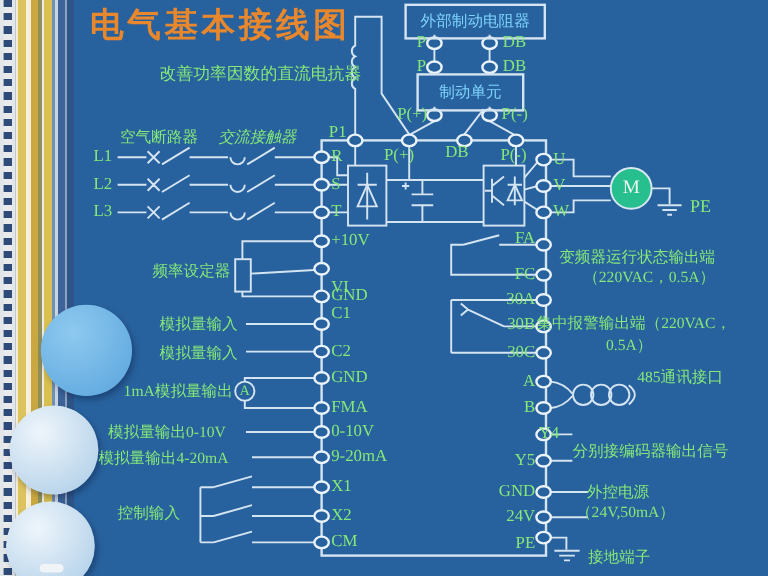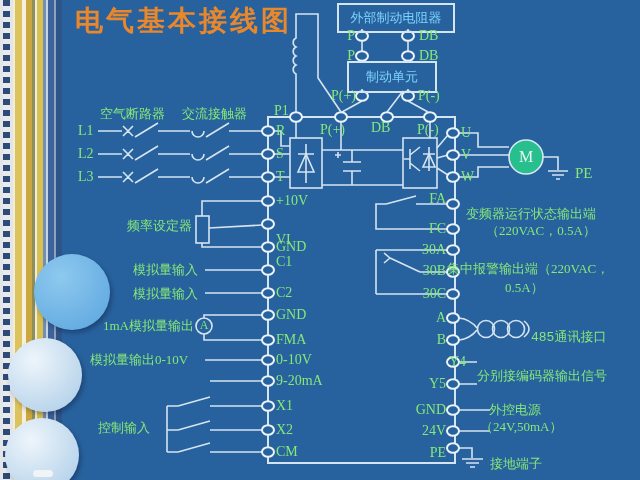--- a/index.html
+++ b/index.html
@@ -237,33 +237,35 @@
   <span class="lab tr" style="top:271px;">30B</span>
   <span class="lab tr" style="top:294px;">30C</span>
   <span class="lab tr" style="top:318px;">A</span>
   <span class="lab tr" style="top:340px;">B</span>
   <span class="lab tr" style="top:362px;margin-left:20px;">Y4</span>
   <span class="lab tr" style="top:384px;">Y5</span>
   <span class="lab tr" style="top:410px;">GND</span>
   <span class="lab tr" style="top:431px;">24V</span>
   <span class="lab tr" style="top:453px;">PE</span>
 
+  <span class="lab s14" style="left:133px;top:55px;">改善功率因数的直流电抗器</span>
   <span class="lab s13" style="left:100px;top:107px;">空气断路器</span>
-  <span class="lab s13" style="left:182px;top:107px;">交流接触器</span>
+  <span class="lab s13" style="left:182px;top:107px;font-style:italic;">交流接触器</span>
   <span class="lab s13" style="left:127px;top:219px;">频率设定器</span>
   <span class="lab s13" style="left:133px;top:263px;">模拟量输入</span>
   <span class="lab s13" style="left:133px;top:287px;">模拟量输入</span>
   <span class="lab s13" style="left:103px;top:319px;">1mA模拟量输出</span>
   <span class="lab s13" style="left:90px;top:353px;">模拟量输出0-10V</span>
+  <span class="lab s13" style="left:82px;top:375px;">模拟量输出4-20mA</span>
   <span class="lab s13" style="left:98px;top:421px;">控制输入</span>
   <span class="lab s13" style="left:466px;top:207px;">变频器运行状态输出端</span>
   <span class="lab s13" style="left:486px;top:224px;">（220VAC，0.5A）</span>
   <span class="lab s13" style="left:447px;top:262px;">集中报警输出端（220VAC，</span>
   <span class="lab s13" style="left:505px;top:281px;">0.5A）</span>
-  <span class="lab s13" style="left:531px;top:331px;font-family:Liberation Mono, monospace;">485通讯接口</span>
+  <span class="lab s13" style="left:531px;top:307px;">485通讯接口</span>
   <span class="lab s13" style="left:477px;top:369px;">分别接编码器输出信号</span>
   <span class="lab s13" style="left:489px;top:403px;">外控电源</span>
   <span class="lab s13" style="left:480px;top:420px;">（24V,50mA）</span>
   <span class="lab s13" style="left:490px;top:457px;">接地端子</span>
   <span class="lab s15" style="left:575px;top:165px;">PE</span>
   <span class="lab ctr" style="left:526px;top:157px;font-size:16px;color:#eaf6f0;">M</span>
   <span class="lab ctr s12" style="left:204px;top:326px;">A</span>
 
 </div>
 

